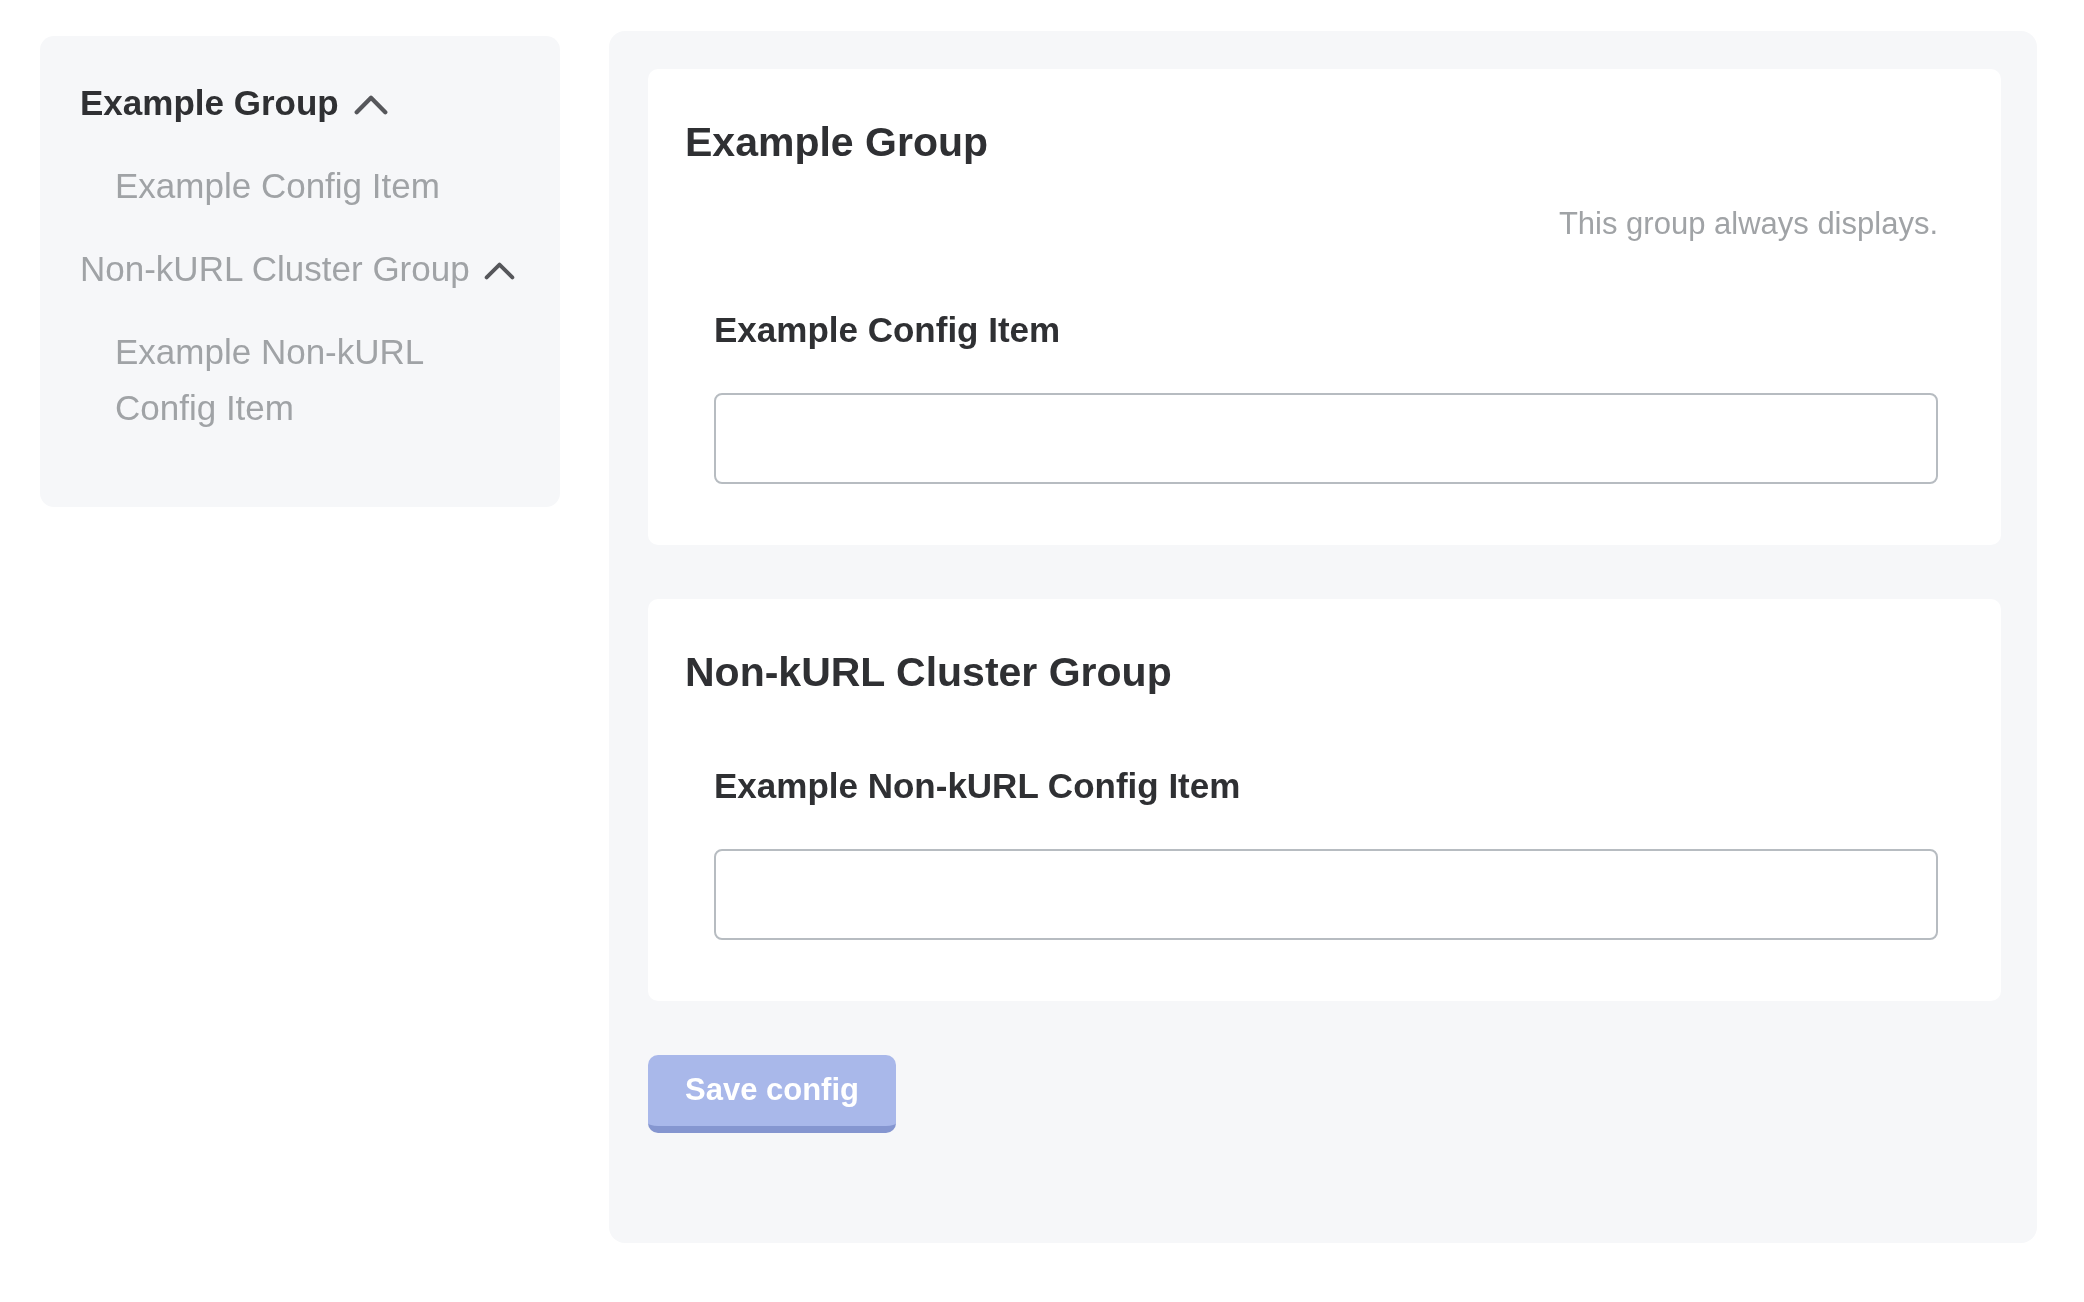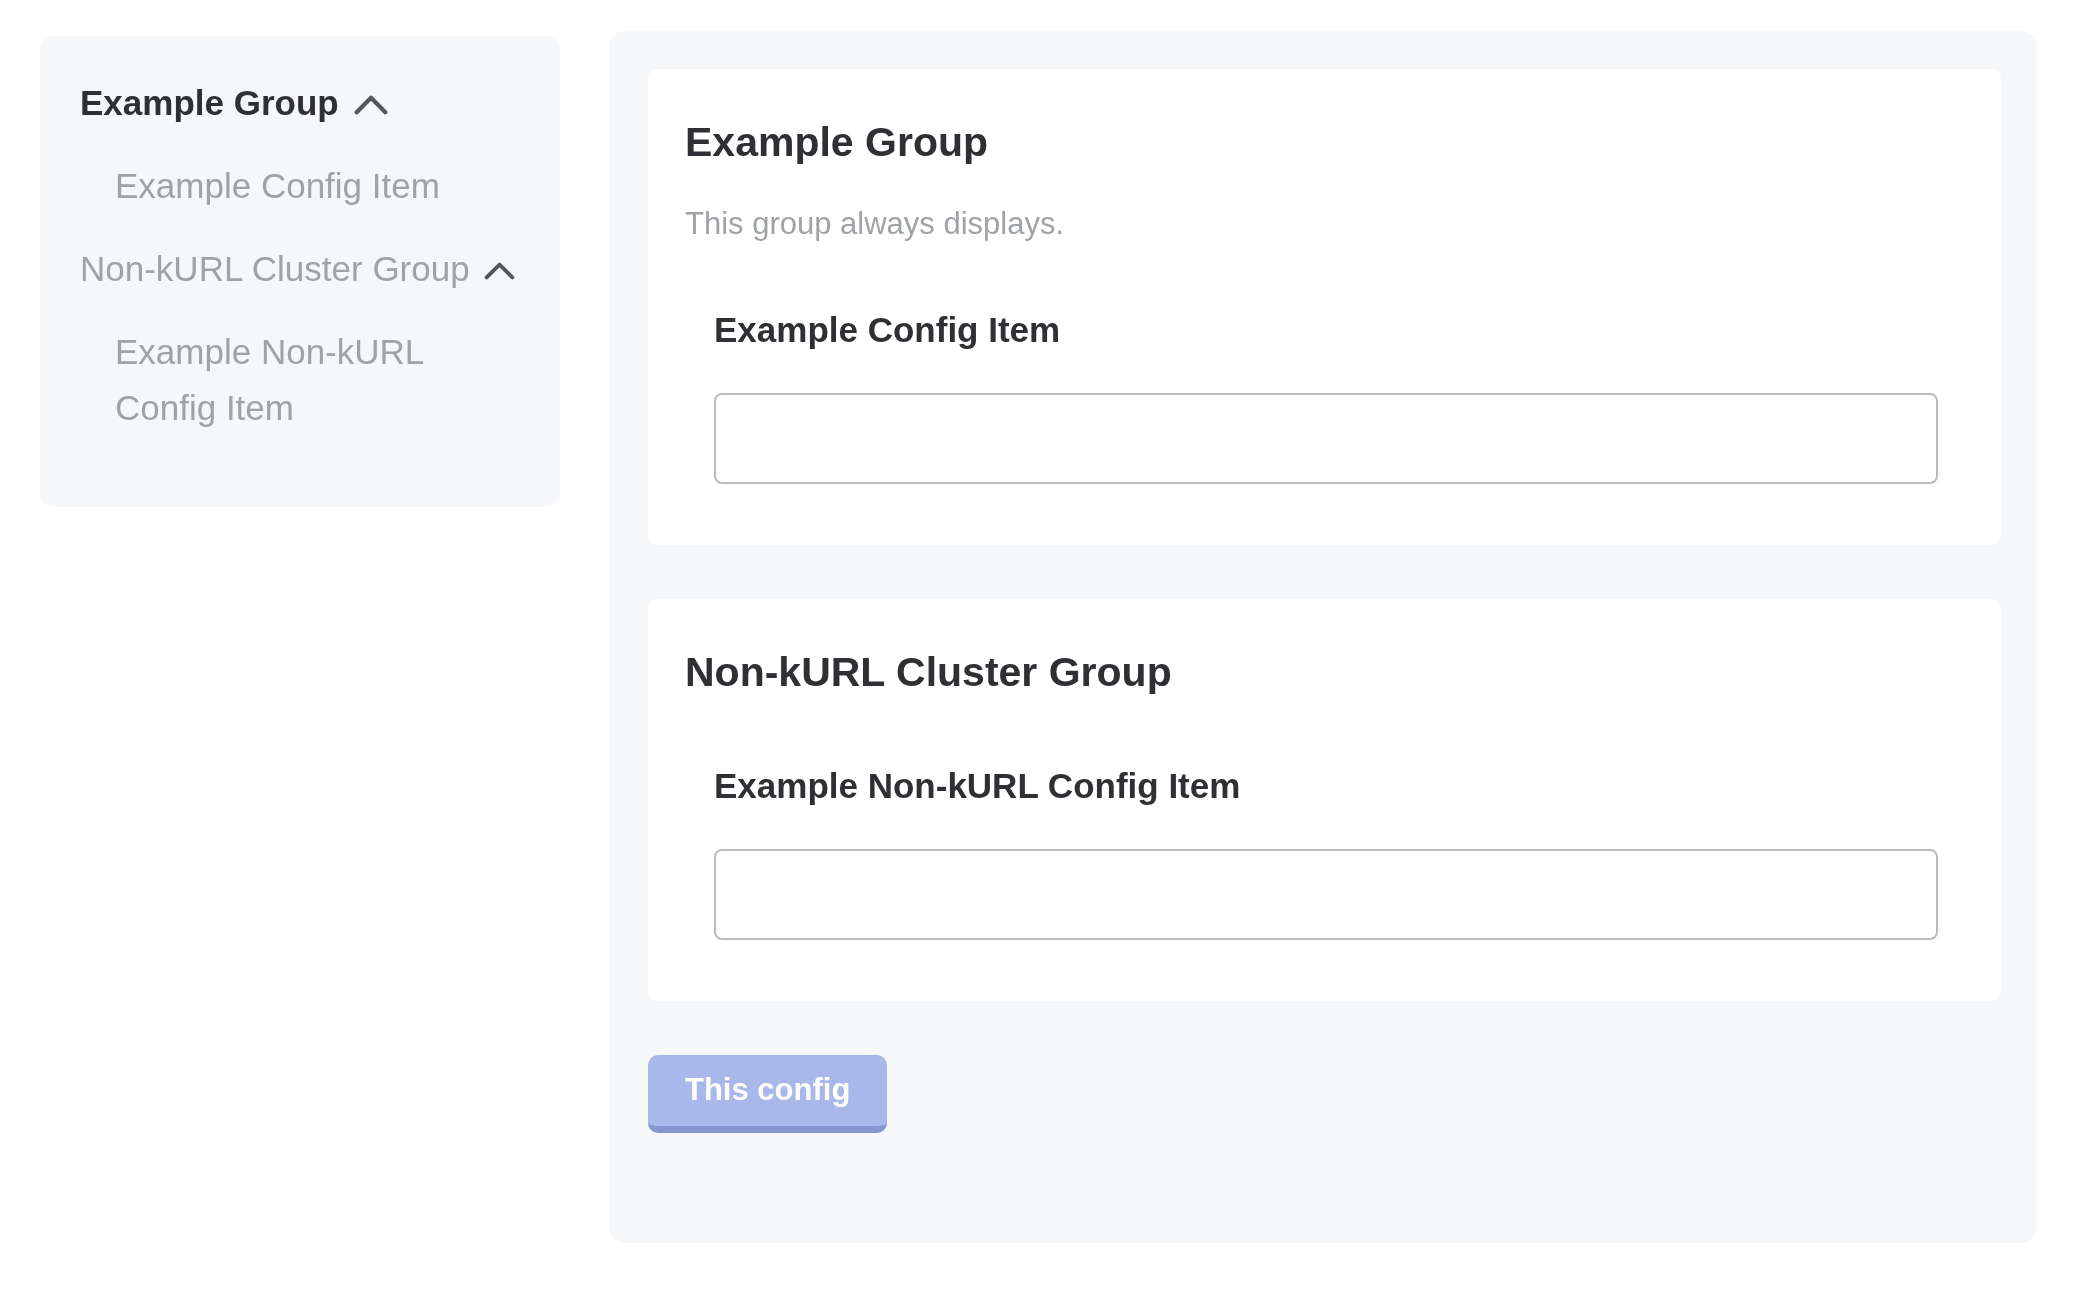--- a/index.html
+++ b/index.html
@@ -54,20 +54,21 @@
   }
   .card h3 {
     margin: 0;
     font-size: 41px; line-height: 1.2;
     color: #2f3033; font-weight: bold;
   }
   .card .desc {
     margin: 38px 0 0 0;
     font-size: 31px; line-height: 1.2;
     color: #a0a3a6;
+    text-align: right;
   }
   .field { margin: 67px 0 0 29px; }
   .field-label {
     display: block;
     font-size: 35px; font-weight: 600; line-height: 1.2;
     color: #2f3033;
     margin-bottom: 42px;
   }
   .field-input {
     display: block;
@@ -135,15 +136,15 @@
   </section>
 
   <section class="card">
     <h3>Non-kURL Cluster Group</h3>
     <div class="field">
       <label class="field-label">Example Non-kURL Config Item</label>
       <textarea class="field-input" value="" style=""></textarea>
     </div>
   </section>
 
-  <button class="save-btn" disabled="">This config</button>
+  <button class="save-btn" disabled="">Save config</button>
 
 </main>
 
 </body></html>

